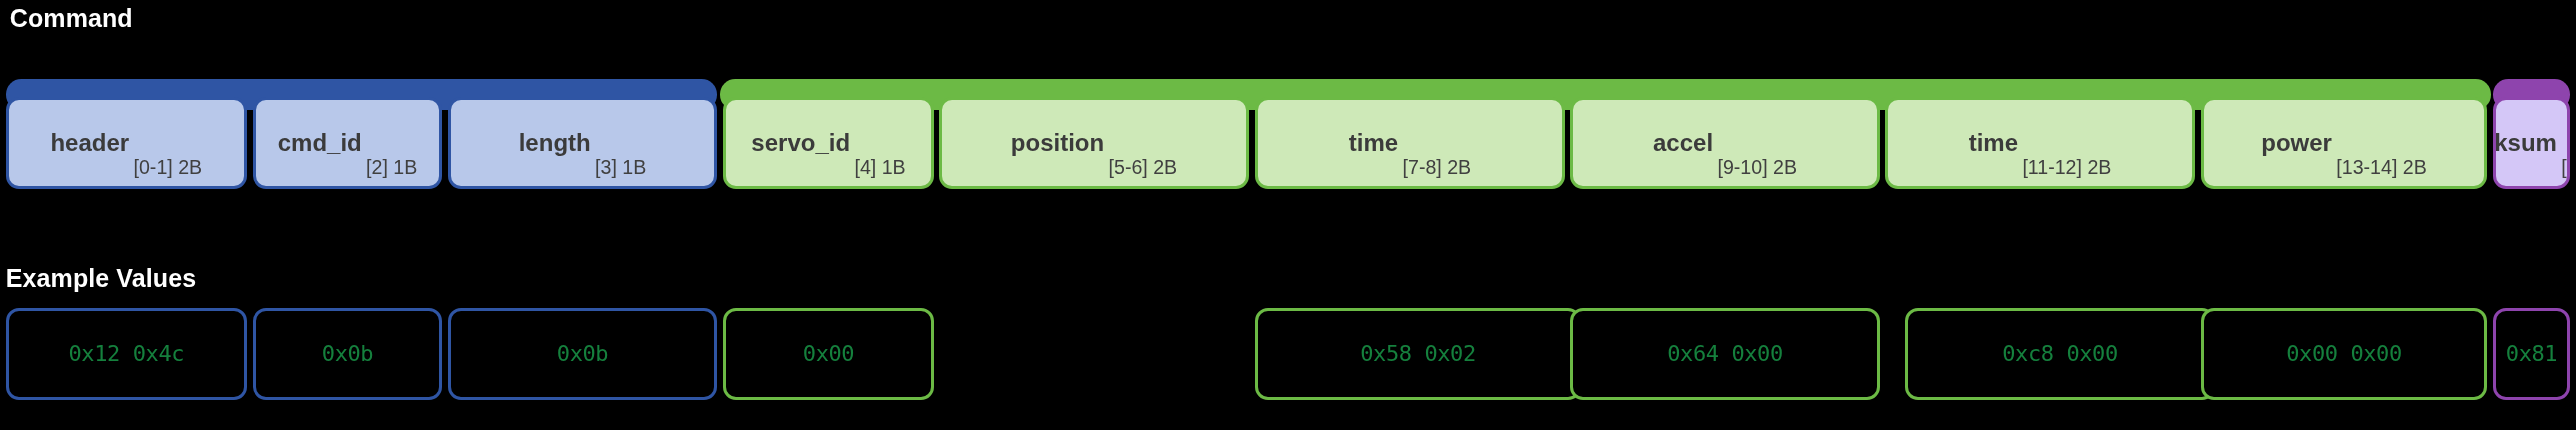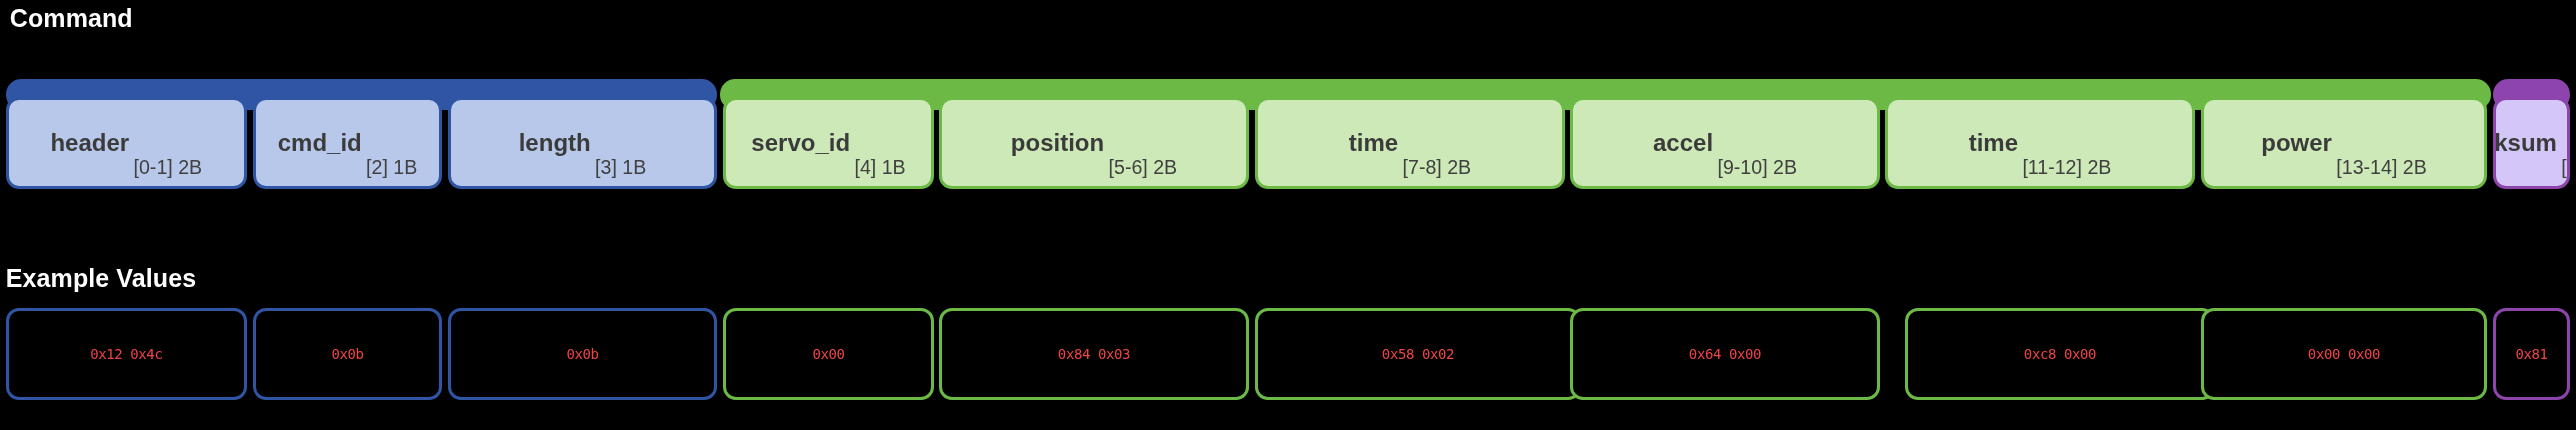--- a/index.html
+++ b/index.html
@@ -103,22 +103,22 @@
     border-width: 3.6px;
     background: #000000;
     display: flex;
     align-items: center;
     justify-content: center;
     overflow: hidden;
   }
 
   .value-text {
     font-family: "DejaVu Sans Mono", monospace;
-    font-size: 14px;
-    color: #ef4444;
+    font-size: 22px;
+    color: #15803d;
     line-height: 1;
     white-space: nowrap;
     letter-spacing: -0.4px;
   }
 </style>
 </head>
 <body>
 
 <div id="packet-diagram">
 
@@ -181,23 +181,20 @@
       </div>
       <div class="value-box" style="left: 253px; width: 189px; border-color: rgb(47, 85, 164);">
         <div class="value-text">0x0b</div>
       </div>
       <div class="value-box" style="left: 448px; width: 269px; border-color: rgb(47, 85, 164);">
         <div class="value-text">0x0b</div>
       </div>
       <div class="value-box" style="left: 723px; width: 211px; border-color: rgb(108, 186, 69);">
         <div class="value-text">0x00</div>
       </div>
-      <div class="value-box" style="left: 939px; width: 310px; border-color: rgb(108, 186, 69);">
-        <div class="value-text">0x84 0x03</div>
-      </div>
       <div class="value-box" style="left: 1255px; width: 326px; border-color: rgb(108, 186, 69);">
         <div class="value-text">0x58 0x02</div>
       </div>
       <div class="value-box" style="left: 1570px; width: 310px; border-color: rgb(108, 186, 69);">
         <div class="value-text">0x64 0x00</div>
       </div>
       <div class="value-box" style="left: 1885px; width: 310px; border-color: rgb(108, 186, 69); margin-left: 20px;">
         <div class="value-text">0xc8 0x00</div>
       </div>
       <div class="value-box" style="left: 2201px; width: 286px; border-color: rgb(108, 186, 69);">

